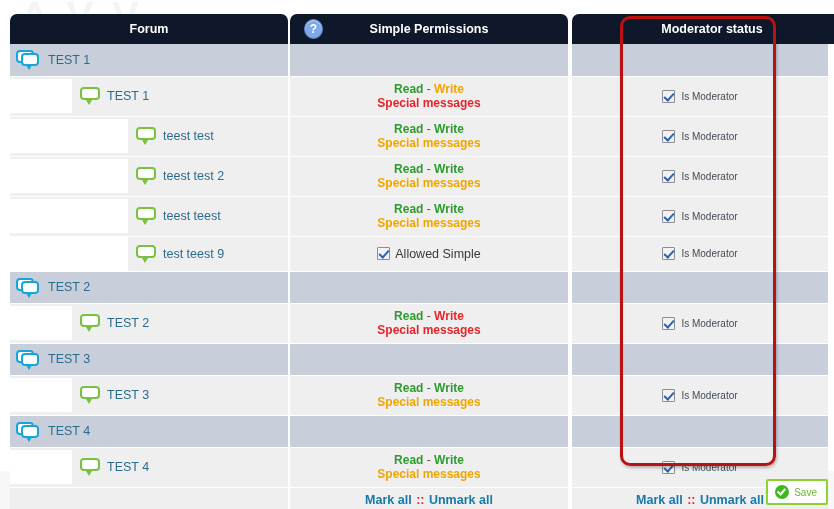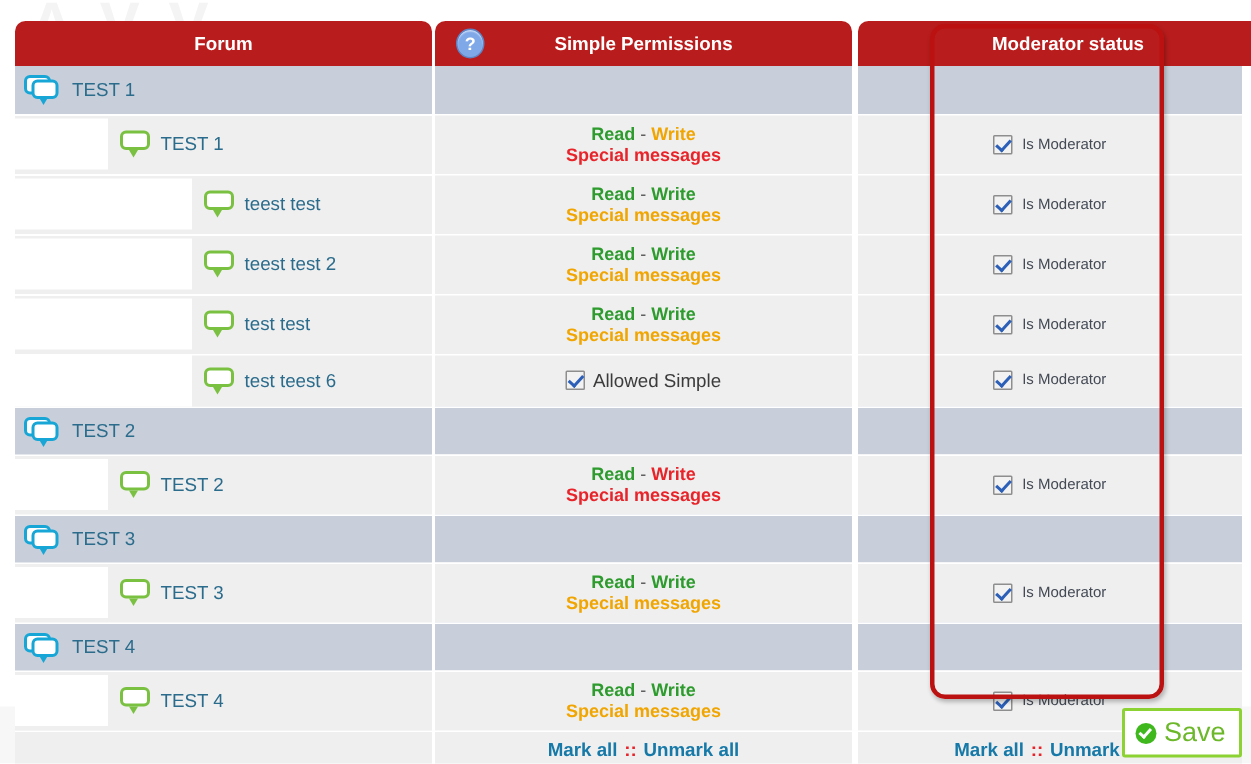--- a/index.html
+++ b/index.html
@@ -39,21 +39,21 @@
 
   
   .hdr-wrap {
     position: absolute;
     top: 14px; left: 10px;
     width: 818px; height: 30px;
   }
   .hdr-cell {
     position: absolute;
     top: 0; height: 30px;
-    background: #b91c1c;
+    background: #0f172a;
     border-radius: 7px 7px 0 0;
     color: #ffffff;
     font-size: 12.5px;
     font-weight: bold;
     display: flex;
     align-items: center;
     justify-content: center;
   }
   .hdr-forum { left: 0; width: 278px; }
   .hdr-perm  { left: 280px; width: 278px; }
@@ -238,21 +238,21 @@
   .save-btn {
     position: absolute;
     right: 6px; bottom: 4px;
     display: flex; align-items: center; gap: 5px;
     padding: 4px 9px 4px 7px;
     border: 2px solid #8cd232;
     background: #ffffff;
     border-radius: 2px;
     cursor: pointer;
   }
-  .save-label { color: #6cb82a; font-size: 18px; }
+  .save-label { color: #6cb82a; font-size: 10px; }
   .save-ico {
     width: 14px; height: 14px;
     border-radius: 50%;
     background: #3fb81e;
     position: relative;
     flex: 0 0 auto;
   }
   .save-ico::after {
     content: "";
     position: absolute;
@@ -395,21 +395,21 @@
         </tr>
         <tr class="forum">
           <td class="cell-name">
             <div class="nm-row" style="height:34px">
               <div class="nm-gutter" style="width:118px"></div>
               <div class="nm-block">
                 <span class="ico-forum">
                   <span class="b"></span>
                   <span class="tail"></span>
                 </span>
-                <span class="forum-label">test test</span>
+                <span class="forum-label">teest teest</span>
               </div>
             </div>
           </td>
           <td class="spacer"></td>
           <td class="cell-perm">
             <div class="perm-box">
               <div class="perm-line1"><span class="lnk c-green">Read</span><span class="c-dash"> - </span><span class="lnk c-green">Write</span></div>
               <div class="perm-line2"><span class="lnk c-orange">Special messages</span></div>
             </div>
           </td>
@@ -423,21 +423,21 @@
         </tr>
         <tr class="forum">
           <td class="cell-name">
             <div class="nm-row" style="height:34px">
               <div class="nm-gutter" style="width:118px"></div>
               <div class="nm-block">
                 <span class="ico-forum">
                   <span class="b"></span>
                   <span class="tail"></span>
                 </span>
-                <span class="forum-label">test teest 6</span>
+                <span class="forum-label">test teest 9</span>
               </div>
             </div>
           </td>
           <td class="spacer"></td>
           <td class="cell-perm">
             <div class="allowed-wrap">
               <span class="cb"></span>
               <span>Allowed Simple</span>
             </div>
           </td>

